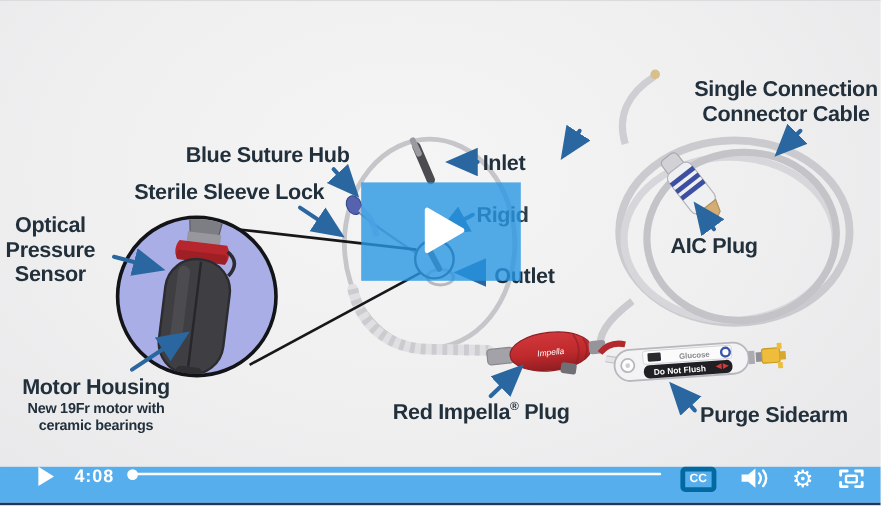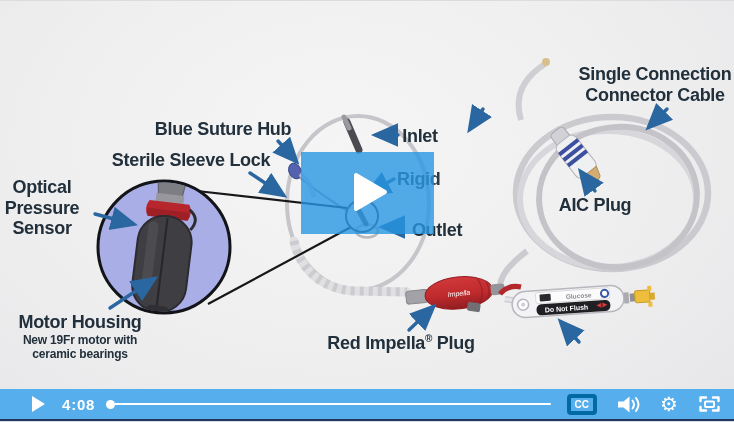--- a/index.html
+++ b/index.html
@@ -22,21 +22,21 @@
   .lbl.muted { color:#2b3a47; }
   
   .play-overlay {
     position:absolute; z-index:3; left:301px; top:151px; width:133px; height:82px;
     background:rgba(40,150,226,0.80); display:flex; align-items:center; justify-content:center;
     cursor:pointer;
   }
   
   .controlbar {
     position:absolute; z-index:10; left:0; top:388px; width:734px; height:30px;
-    background:#57aeec; display:flex; align-items:center; padding:0; box-sizing:border-box;
+    background:#57aeec; display:flex; align-items:flex-start; padding:0; box-sizing:border-box;
   }
   .bar-edge-dark  { position:absolute; z-index:10; left:0; top:418px; width:734px; height:2px; background:#24345c; }
   .bar-edge-light { position:absolute; z-index:10; left:0; top:420px; width:734px; height:2px; background:#cfe2f4; }
   .play-btn {
     width:0; height:0; margin-left:32px;
     border-left:13px solid #fff; border-top:8px solid transparent; border-bottom:8px solid transparent;
     cursor:pointer;
   }
   .time { color:#fff; font-size:15px; font-weight:bold; letter-spacing:0.8px; margin-left:17px; }
   .progress { position:relative; flex:1; height:12px; margin-left:11px; margin-right:16px; cursor:pointer; }
@@ -211,20 +211,21 @@
     <span class="ln">Single Connection</span>
     <span class="ln">Connector Cable</span>
   </div>
 
   <div class="lbl" style="left:595px; top:194px;">AIC Plug</div>
 
   <div class="lbl" style="left:401px; top:332px;">
     <span>Red Impella</span><sup>®</sup><span> Plug</span>
   </div>
 
+  <div class="lbl" style="left:645px; top:335px;">Purge Sidearm</div>
 
   <div class="play-overlay">
     <svg width="133" height="82" viewBox="0 0 133 82">
       <path d="M55,23 L55,57 L84,40 Z" fill="#ffffff" stroke="#ffffff" stroke-width="4" stroke-linejoin="round"></path>
     </svg>
   </div>
 
   <div class="controlbar">
     <div class="play-btn"></div>
     <div class="time">4:08</div>

